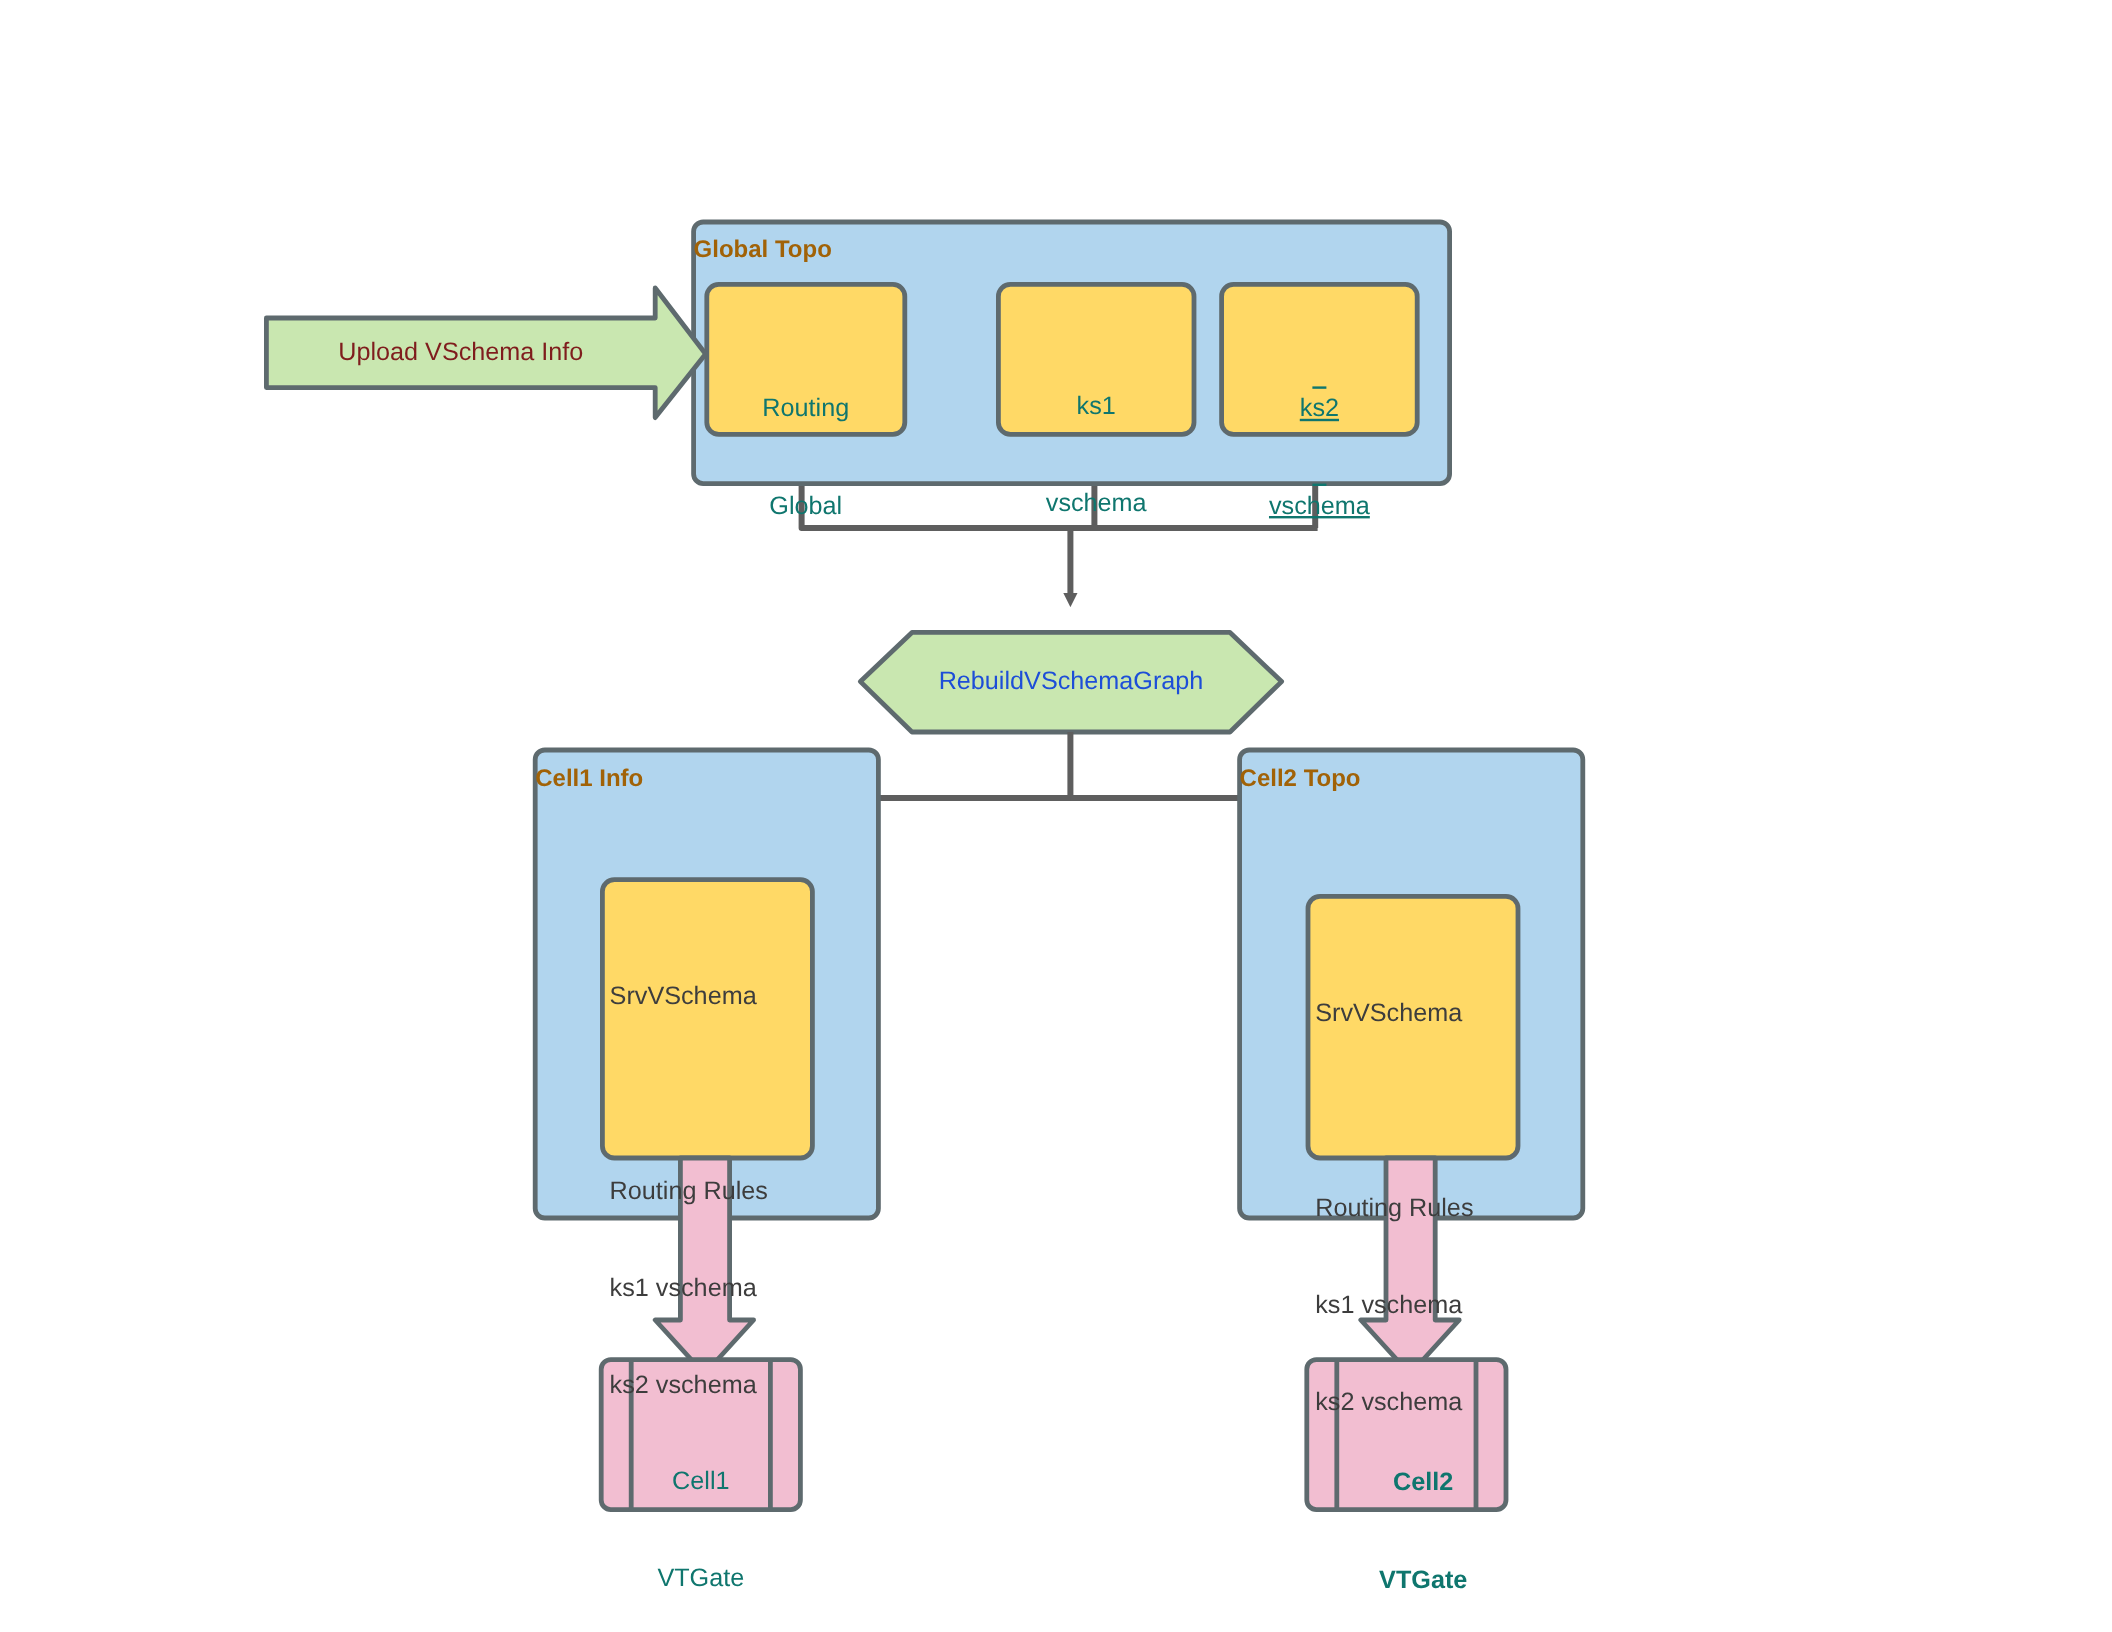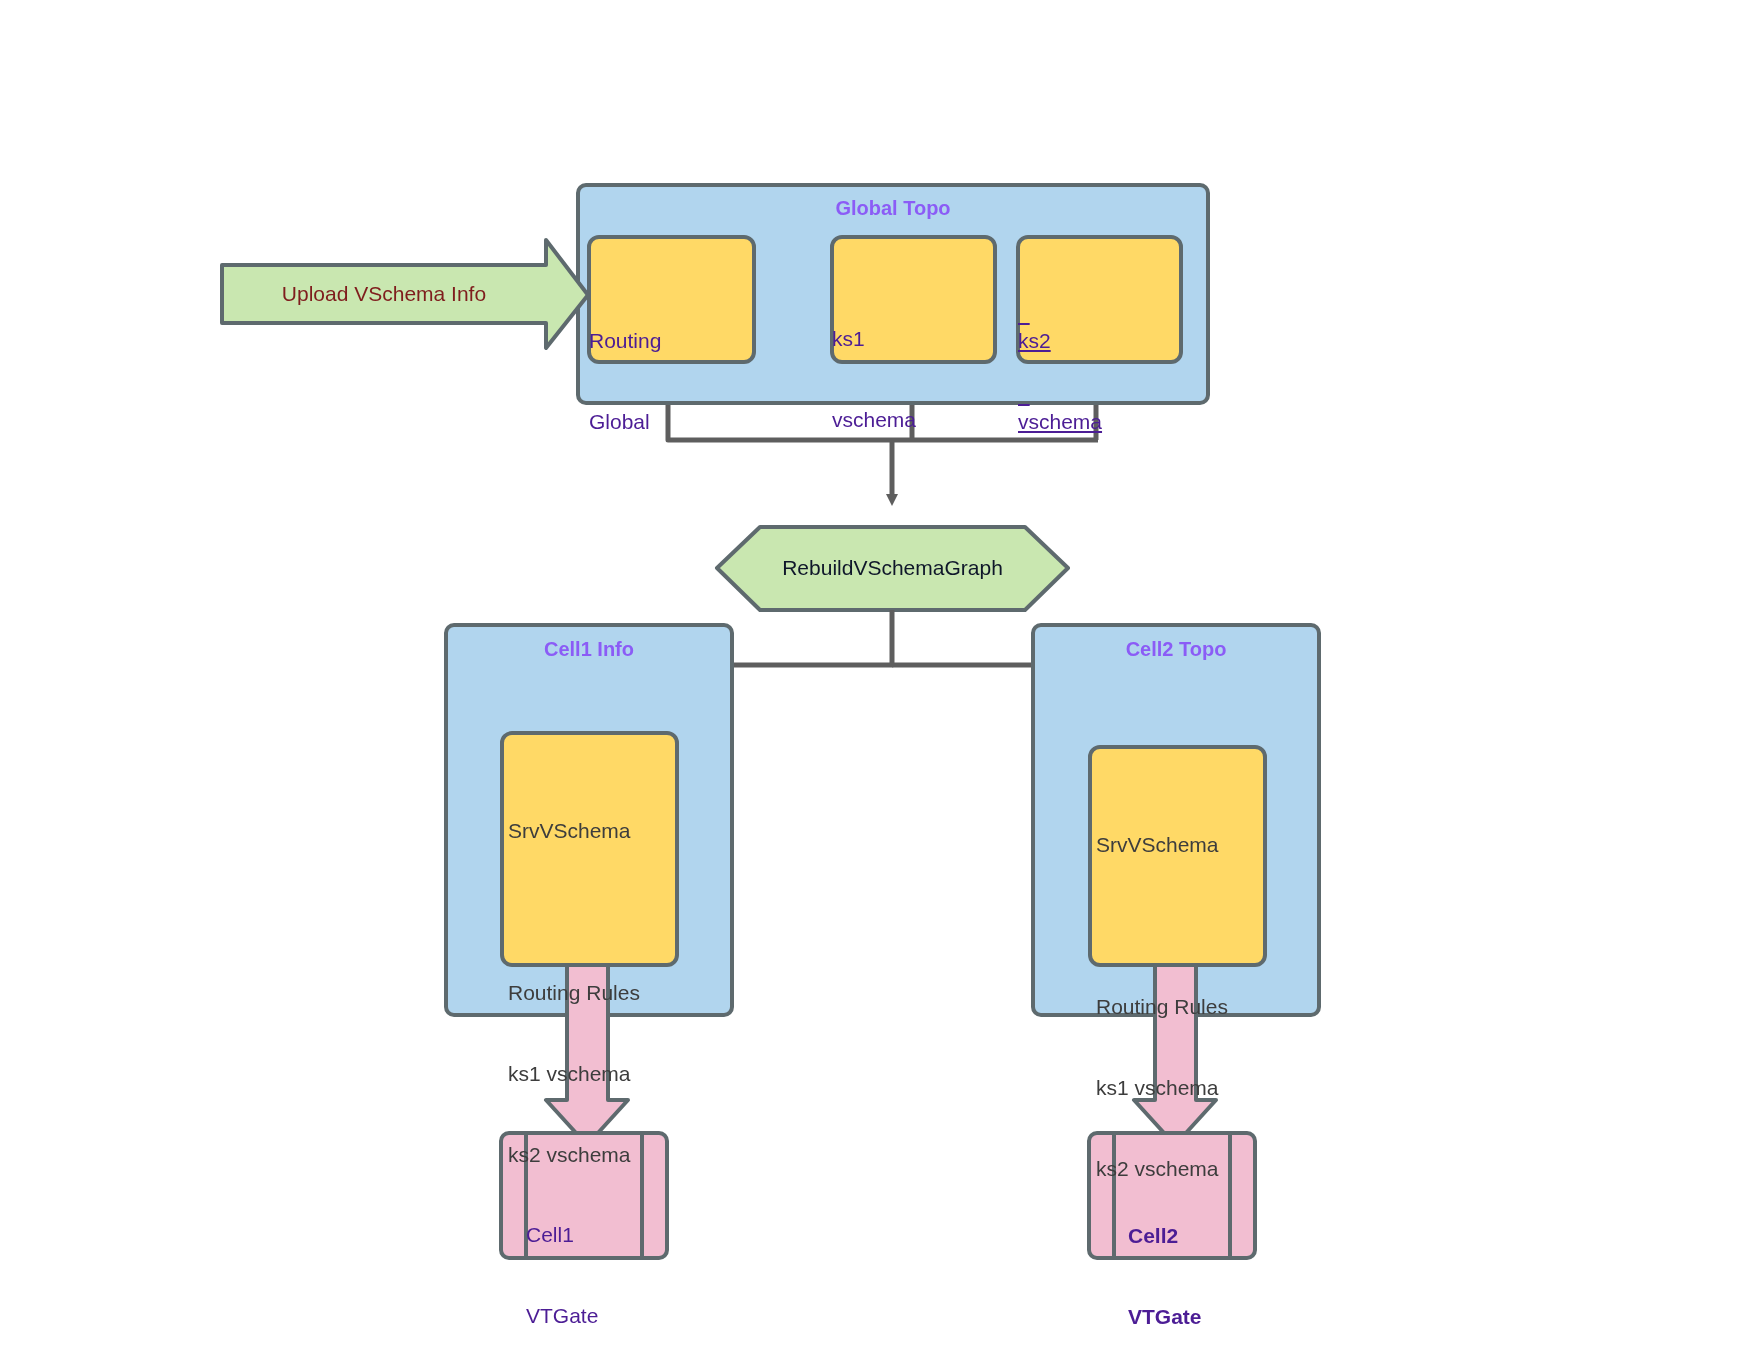--- a/index.html
+++ b/index.html
@@ -23,38 +23,38 @@
   }
   .node-label {
     position: absolute;
     color: #333333;
     pointer-events: none;
     white-space: pre;
   }
   .group-title {
     font-weight: bold;
     font-size: 20px;
-    color: #8b5cf6;
-    text-align: center;
+    color: #a16207;
+    text-align: left;
   }
   .box-text {
     font-size: 21px;
-    color: #4c1d95;
+    color: #0f766e;
     line-height: 27px;
-    text-align: left;
+    text-align: center;
   }
   .box-text-left {
     font-size: 21px;
     color: #3d3d3d;
     line-height: 27px;
     text-align: left;
   }
   .hex-text {
     font-size: 21px;
-    color: #0f172a;
+    color: #1d4ed8;
     text-align: center;
   }
   .arrow-text {
     font-size: 21px;
     color: #7f1d1d;
     text-align: center;
   }
 </style>
 </head>
 <body>

